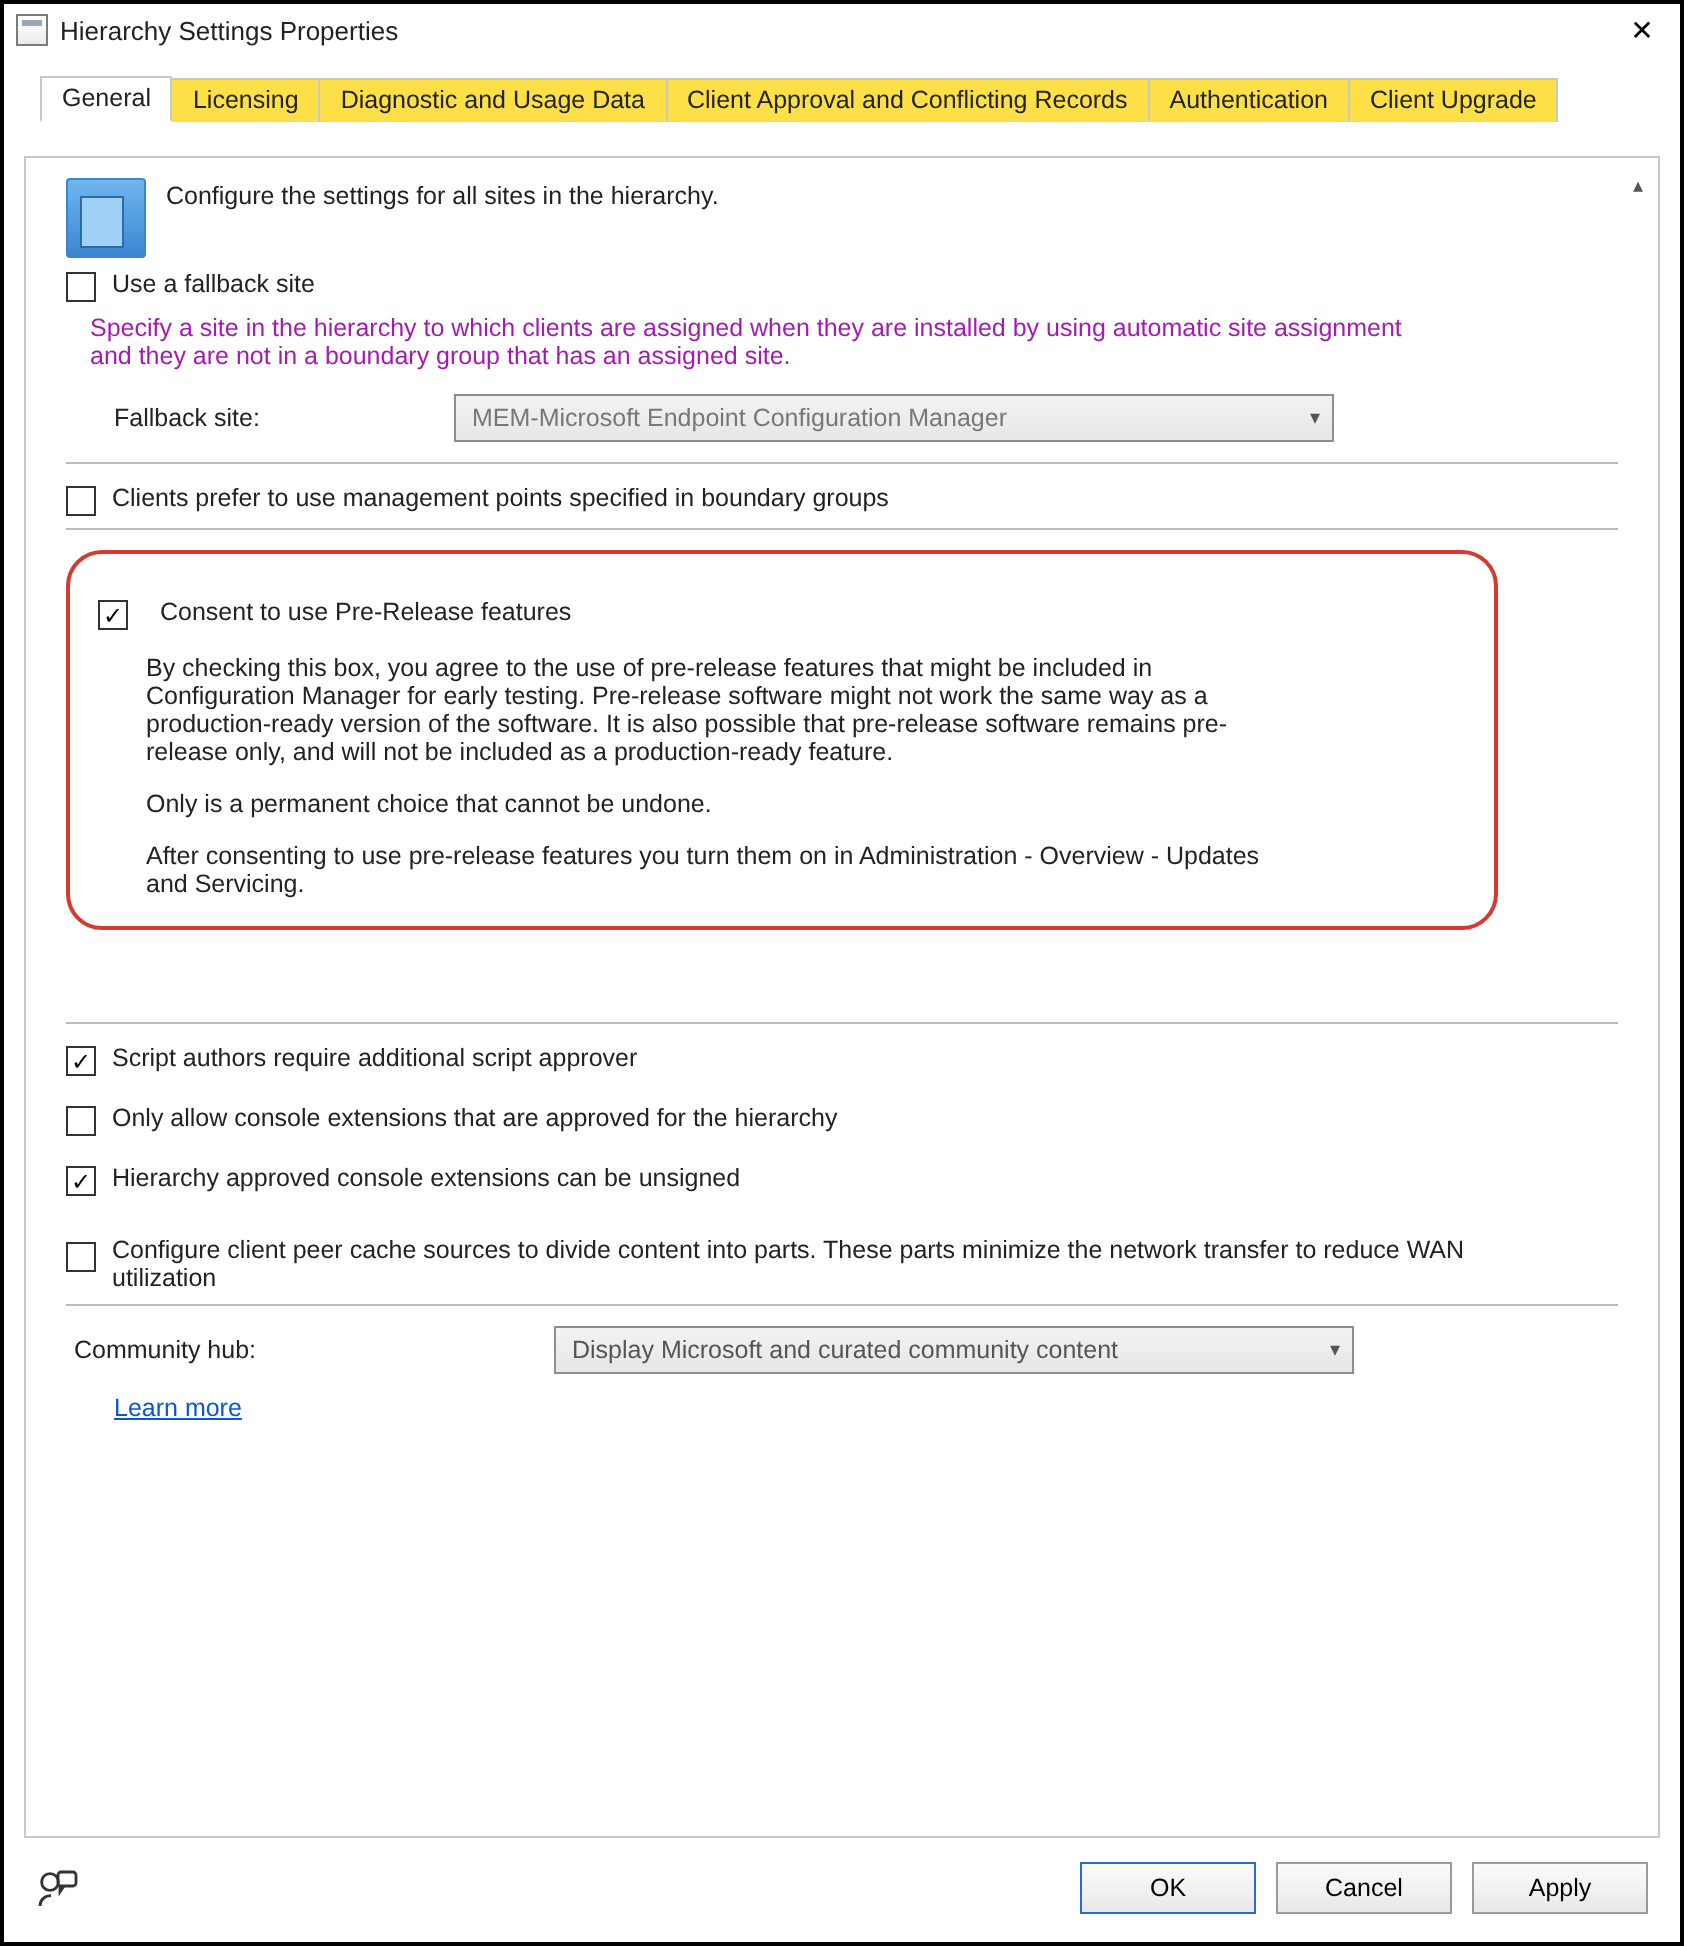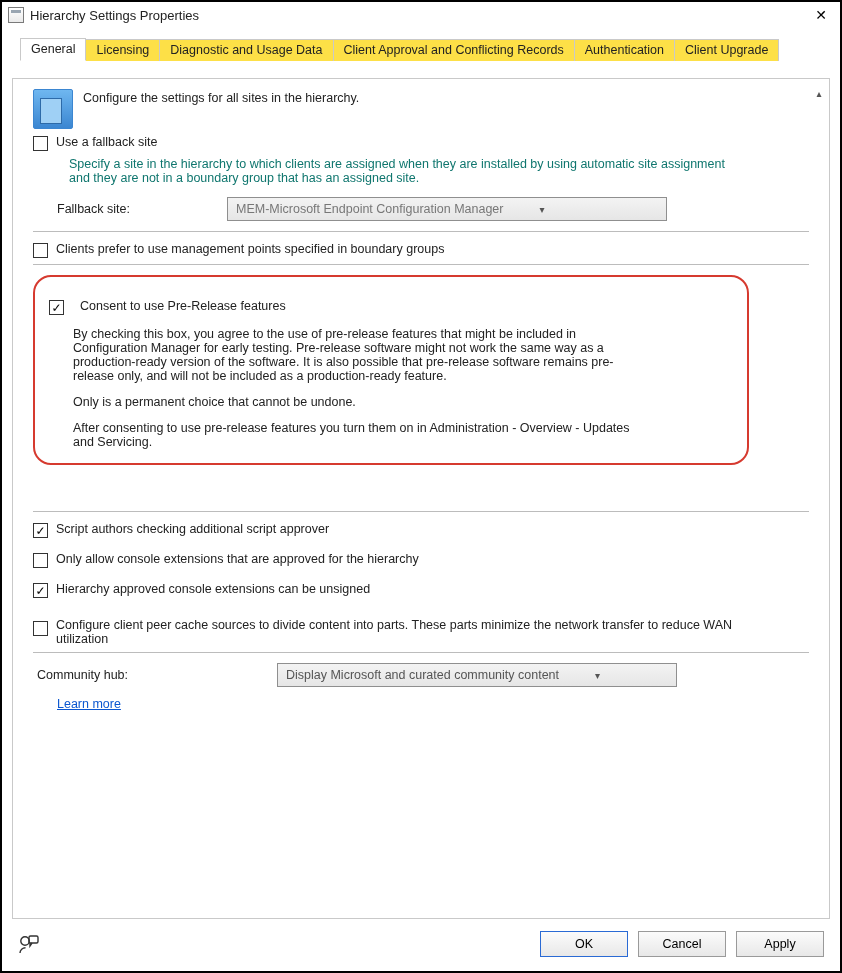--- a/index.html
+++ b/index.html
@@ -94,32 +94,31 @@
     content:""; position:absolute; left:6px; top:8px; width:20px; height:24px;
     background:#9fd0f5; border:1px solid #2d6aa8;
   }
   .check-row { display:flex; align-items:flex-start; gap:8px; margin:4px 0 6px 0;}
   .chk {
     width:15px;height:15px; border:1px solid #333; background:#fff; flex:0 0 auto;
     display:flex;align-items:center;justify-content:center; font-size:12px; line-height:1;
     cursor:default; margin-top:1px;
   }
   .chk.checked::before { content:"✓"; color:#000; }
-  .help { margin:4px 0 12px 36px; max-width:660px; color:#0f766e;}
+  .help { margin:4px 0 12px 12px; max-width:660px; color:#a21caf;}
   .sep { border:none; border-top:1px solid #bcbcbc; margin:6px 0 10px 0;}
   .field-row { display:flex; align-items:center; gap:20px; margin:6px 0 10px 24px;}
   .field-label { width:150px; }
   .select {
     flex:0 0 440px; height:24px;
     border:1px solid #8f8f8f;
     background:linear-gradient(#f3f3f3,#e6e6e6);
-    display:flex; align-items:center; justify-content:flex-start;
+    display:flex; align-items:center; justify-content:space-between;
     padding:0 6px 0 8px; font-size:12.5px; color:#555;
     cursor:default;
-    gap:36px;
   }
   .select.disabled { color:#777; }
   .select .arrow { font-size:10px; color:#555;}
   .callout {
     border:2.5px solid #d63a2f;
     border-radius:18px;
     padding:12px 16px 14px 14px;
     margin:0 60px 0 0;
   }
   .callout .check-row { margin-top:10px;gap:16px;}
@@ -207,21 +206,21 @@
       <p>By checking this box, you agree to the use of pre-release features that might be included in Configuration Manager for early testing. Pre-release software might not work the same way as a production-ready version of the software. It is also possible that pre-release software remains pre-release only, and will not be included as a production-ready feature.</p>
       <p>Only is a permanent choice that cannot be undone.</p>
       <p>After consenting to use pre-release features you turn them on in Administration - Overview - Updates and Servicing.</p>
     </div>
 
     <div class="section-gap"></div>
     <hr class="sep">
 
     <div class="check-row">
       <div class="chk checked"></div>
-      <div>Script authors checking additional script approver</div>
+      <div>Script authors require additional script approver</div>
     </div>
 
     <div class="check-row" style="margin-top:14px;">
       <div class="chk"></div>
       <div>Only allow console extensions that are approved for the hierarchy</div>
     </div>
 
     <div class="check-row" style="margin-top:14px;">
       <div class="chk checked"></div>
       <div>Hierarchy approved console extensions can be unsigned</div>

